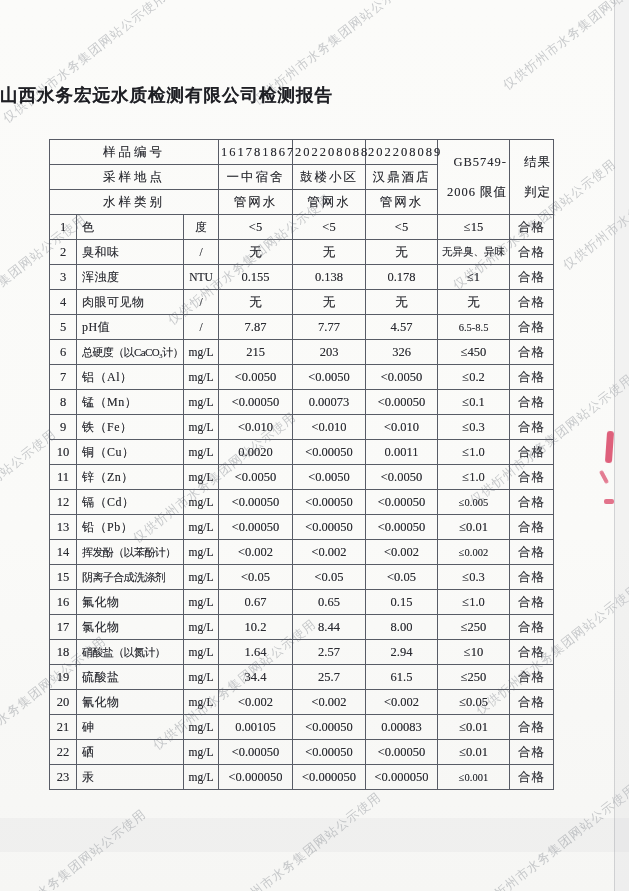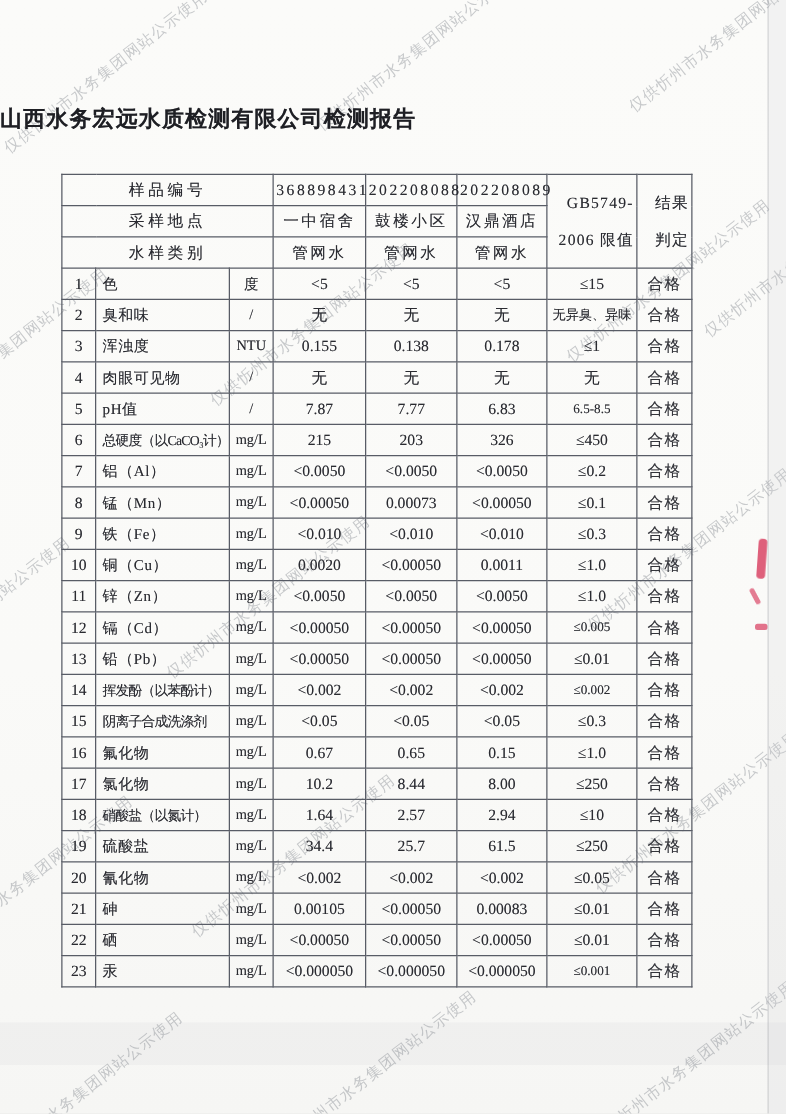--- a/index.html
+++ b/index.html
@@ -96,21 +96,21 @@
         <col style="width:35px">
       <col style="width:74px">
         <col style="width:73px">
         <col style="width:72px">
       <col style="width:72px">
         <col style="width:44px">
     </colgroup>
     <thead>
       <tr>
         <td colspan="3" class="merged-label">样品编号</td>
-        <td>368898431</td>
+        <td>161781867</td>
         <td>202208088</td>
         <td>202208089</td>
         <td rowspan="3" class="head-twoline">
           <div>GB5749-</div>
           <div>2006 限值</div>
         </td>
         <td rowspan="3" class="head-twoline">
           <div>结果</div>
           <div>判定</div>
         </td>
@@ -168,21 +168,21 @@
           <td class="c5">无</td>
           <td class="c6">无</td>
           <td class="c7">合格</td>
         </tr>
         <tr>
           <td class="c0">5</td>
           <td class="c1">pH值</td>
           <td class="c2">/</td>
           <td class="c3">7.87</td>
           <td class="c4">7.77</td>
-          <td class="c5">6.83</td>
+          <td class="c5">4.57</td>
           <td class="c6 small">6.5-8.5</td>
           <td class="c7">合格</td>
         </tr>
         <tr>
           <td class="c0">6</td>
           <td class="c1 tight">总硬度（以CaCO₃计）</td>
           <td class="c2">mg/L</td>
           <td class="c3">215</td>
           <td class="c4">203</td>
           <td class="c5">326</td>

